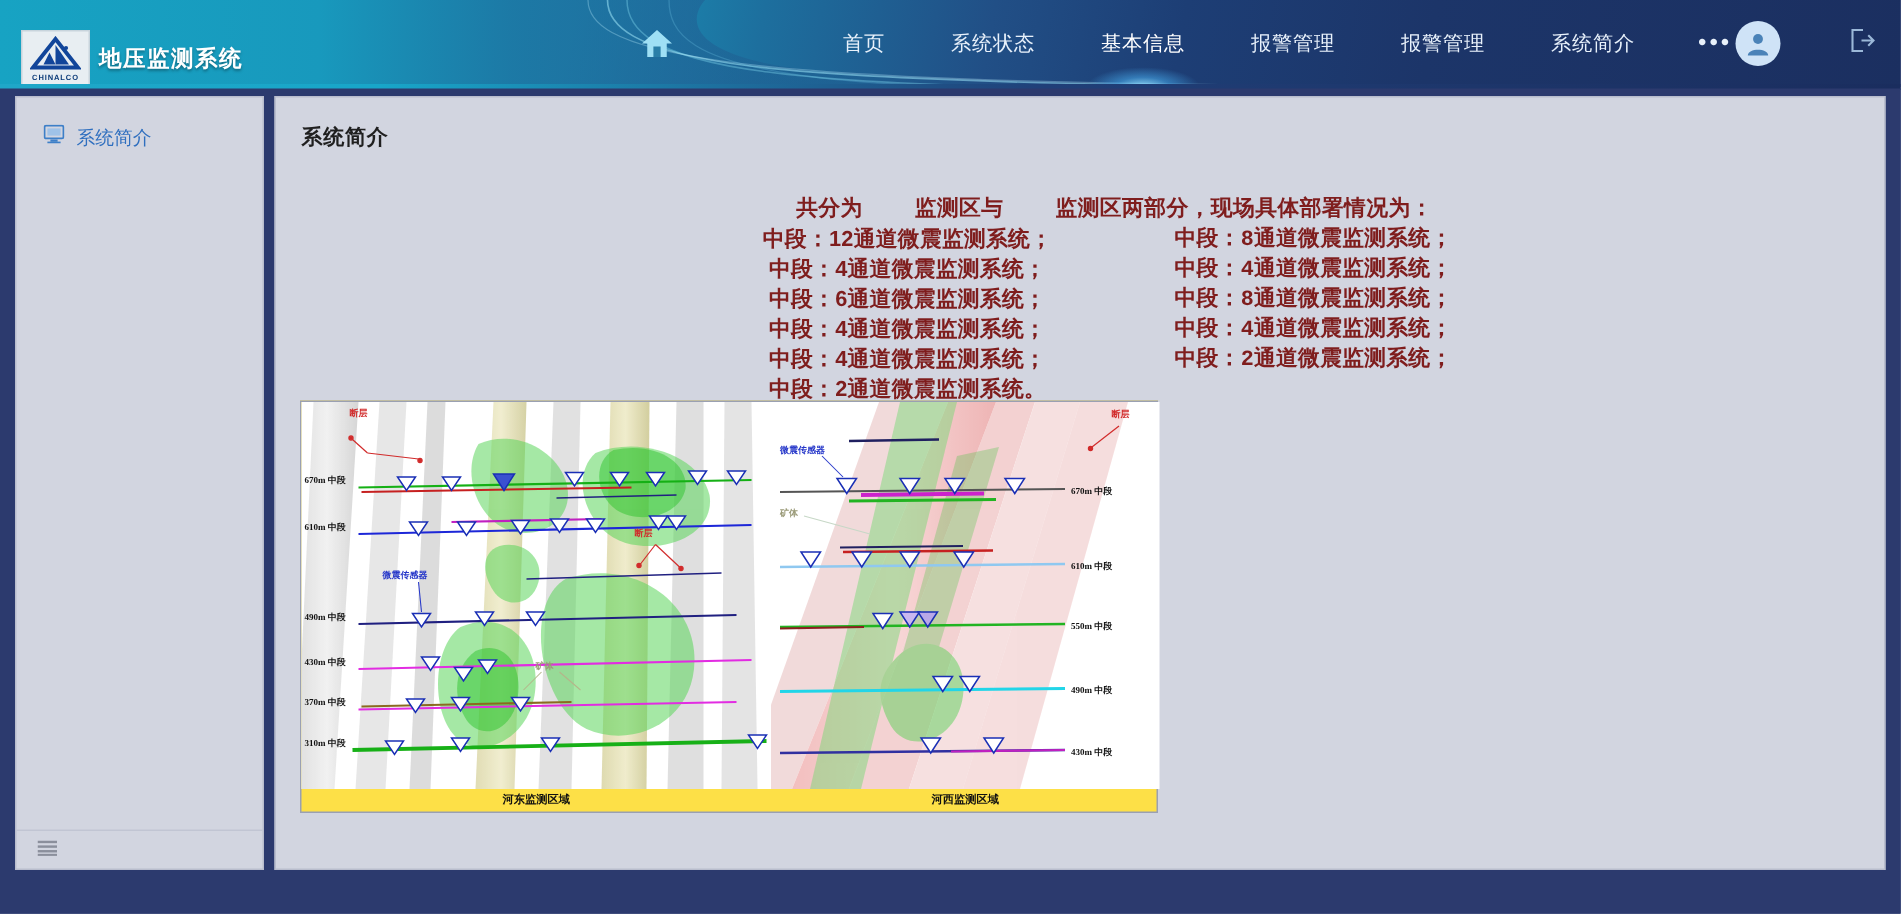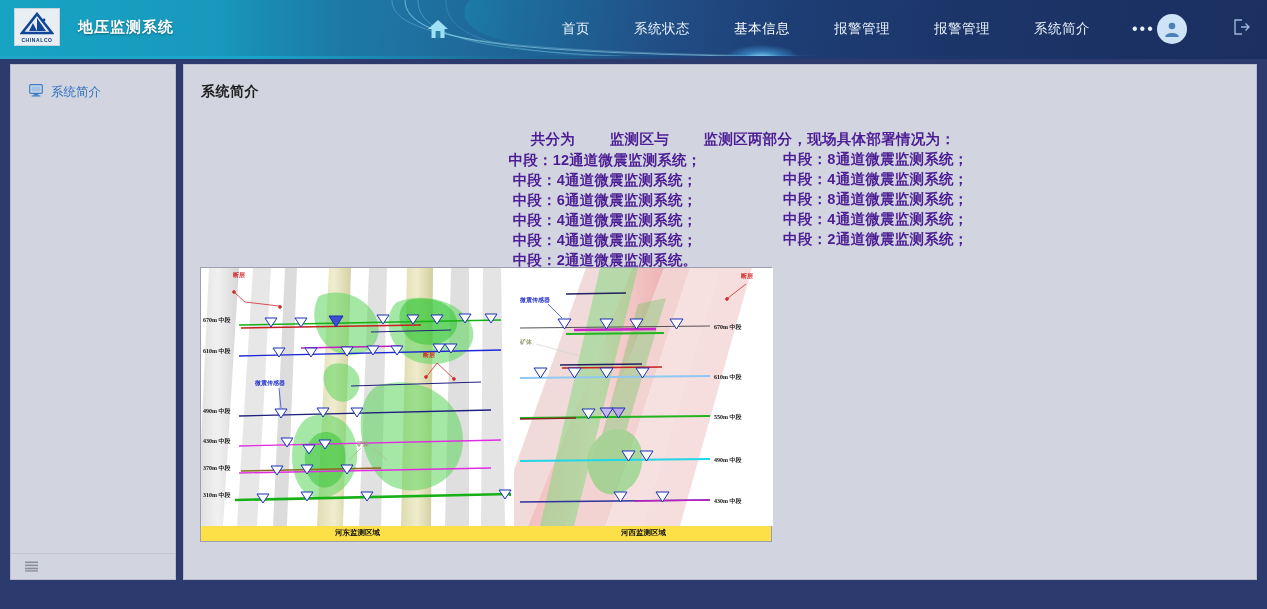--- a/index.html
+++ b/index.html
@@ -26,22 +26,22 @@
     position: absolute; left: 0; top: 56px; width: 1267px; height: 4px;
     background: linear-gradient(90deg, #1fa7c8 0%, #18a6c9 20%, #1d6f9e 38%, #203f78 55%, #1a2d5e 100%);
     z-index: 11;
   }
   .header-bottom-line2 {
     position: absolute; left: 0; top: 59px; width: 1267px; height: 3px;
     background: #2c3a6e; z-index: 11;
   }
 
   .brand {
-    position: absolute; left: 14px; top: 8px;
-    display: flex; align-items: center; gap: 18px;
+    position: absolute; left: 14px; top: 20px;
+    display: flex; align-items: center; gap: 6px;
     z-index: 6;
   }
   .logo-box {
     width: 46px; height: 38px;
     background: #e8eef2;
     display: flex; flex-direction: column;
     align-items: center; justify-content: center;
     border: 1px solid #c8d4dc;
   }
   .logo-mark { width: 34px; height: 24px; display:block; }
@@ -123,21 +123,21 @@
     overflow: hidden;
   }
   .content-title {
     position: absolute; left: 17px; top: 18px;
     font-size: 14px; font-weight: bold; color: #1f1f1f;
     letter-spacing: .5px;
   }
 
   .intro-block {
     position: absolute; left: 0; top: 64px; width: 1074px;
-    color: #4c1d95;
+    color: #7f1d1d;
   }
   .intro-head {
     text-align: center;
     font-size: 14.5px; font-weight: bold; letter-spacing: .3px;
     line-height: 20px;
     white-space: pre;
     padding-left: 44px;
   }
   .intro-rows { margin-top: 1px; }
   .intro-row {

